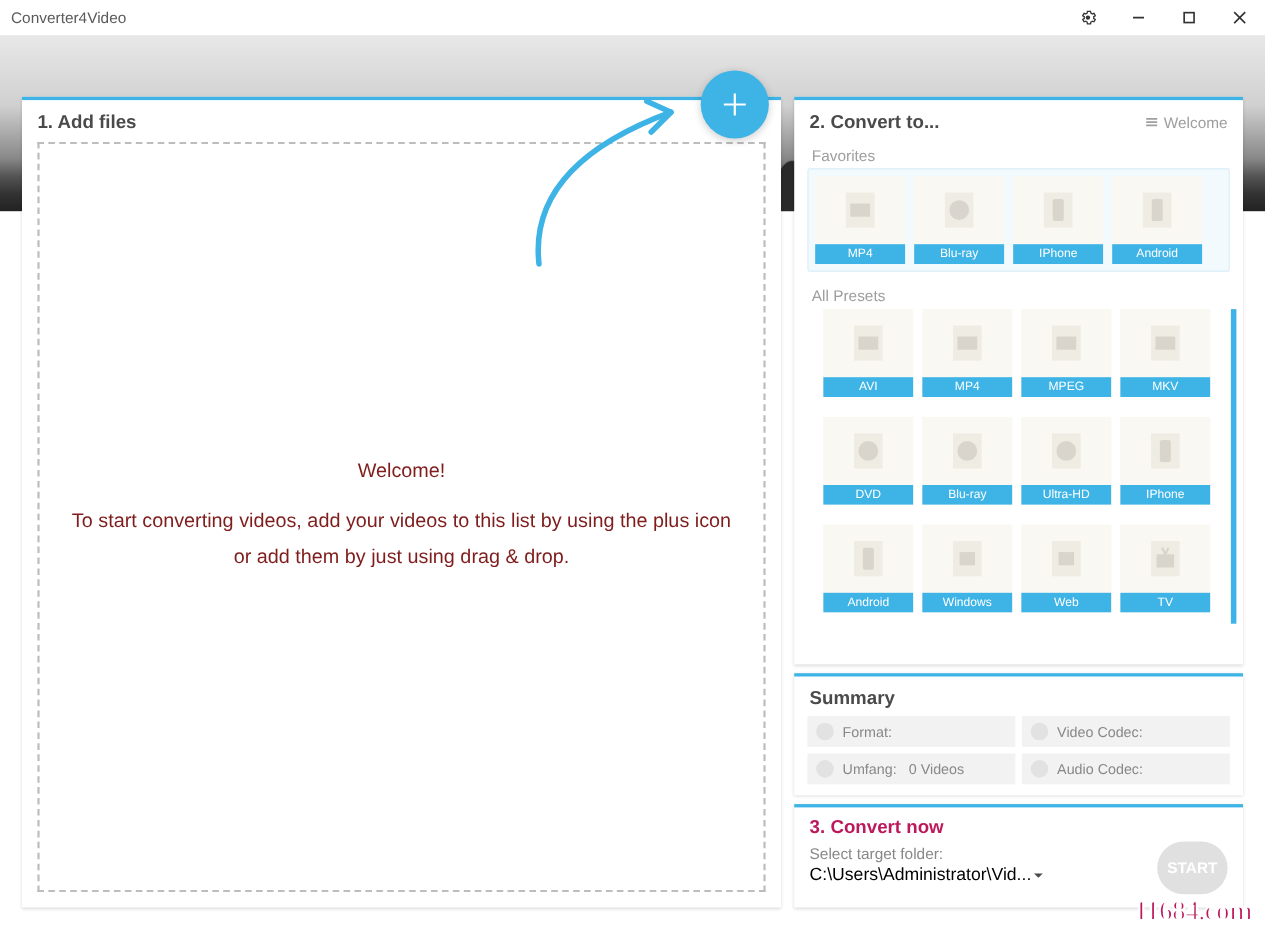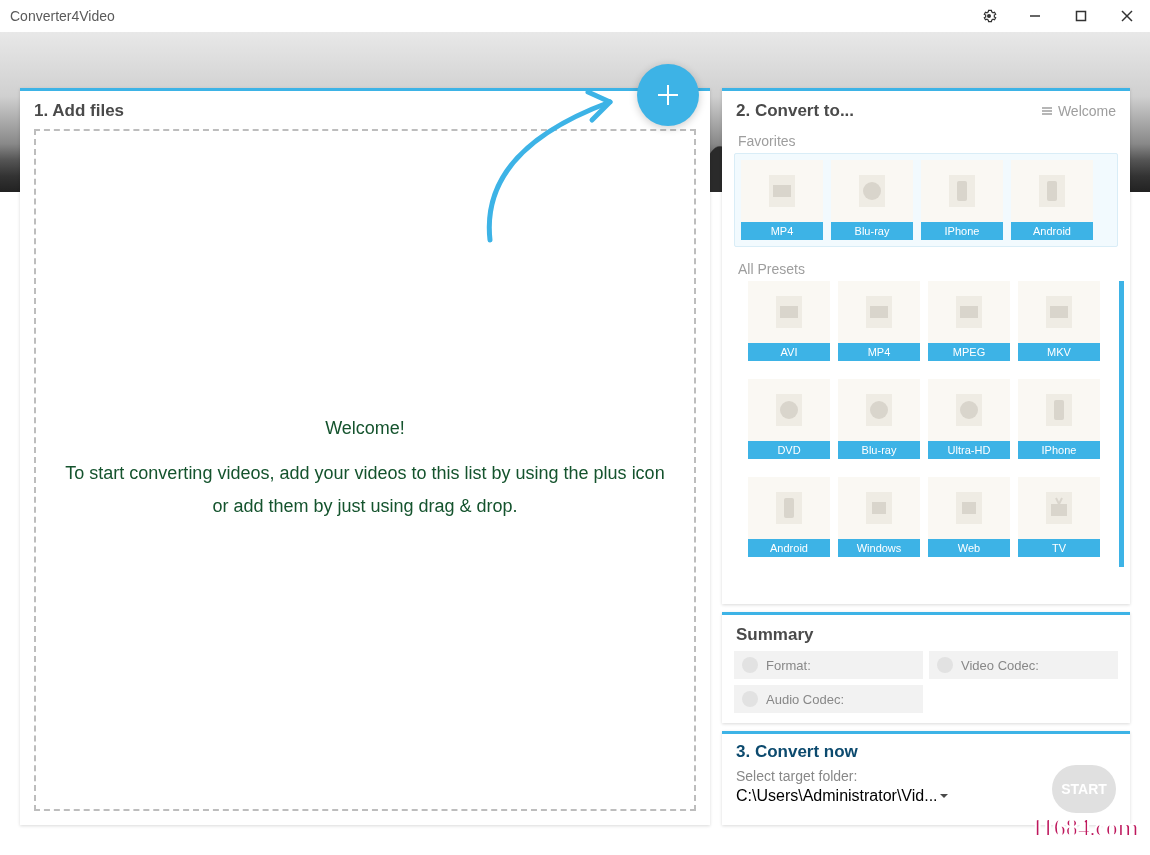--- a/index.html
+++ b/index.html
@@ -104,21 +104,21 @@
 }
 .dropzone {
   flex: 1;
   margin: 2px 14px 14px;
   border: 2px dashed #bdbdbd;
   display: flex;
   flex-direction: column;
   align-items: center;
   justify-content: center;
   text-align: center;
-  color: #14532d;
+  color: #7f1d1d;
   font-size: 18px;
   padding: 20px;
   position: relative;
 }
 .dropzone .welcome { margin-bottom: 18px; }
 .dropzone .tip { line-height: 1.8; }
 .add-btn {
   position: absolute;
   top: 64px;
   left: 637px;
@@ -229,21 +229,21 @@
 .srow .skey { color: #888; font-weight: 400; }
 .srow .sval { color: #888; margin-left: 3px; }
 .convert-panel {
   display: flex;
   padding: 8px 14px 12px;
   gap: 10px;
   align-items: flex-start;
 }
 .convert-left { flex: 1; }
 .convert-head {
-  color: #0c4a6e;
+  color: #be185d;
   font-size: 17px;
   font-weight: 600;
   margin-bottom: 6px;
 }
 .target-lbl { color: #888; font-size: 14px; margin-bottom: 3px; }
 .target-path {
   font-size: 16px;
   color: #000000;
   display: flex;
   align-items: center;
@@ -518,20 +518,25 @@
             <span class="skey">Format:</span>
             <span class="sval"></span>
           </div>
         <div class="srow">
             <span class="dot"></span>
             <span class="skey">Video Codec:</span>
             <span class="sval"></span>
           </div>
         <div class="srow">
             <span class="dot"></span>
+            <span class="skey">Umfang:</span>
+            <span class="sval">0 Videos</span>
+          </div>
+        <div class="srow">
+            <span class="dot"></span>
             <span class="skey">Audio Codec:</span>
             <span class="sval"></span>
           </div>
       </div>
     </div>
 
     <div class="panel">
       <div class="convert-panel">
         <div class="convert-left">
           <div class="convert-head">3. Convert now</div>

